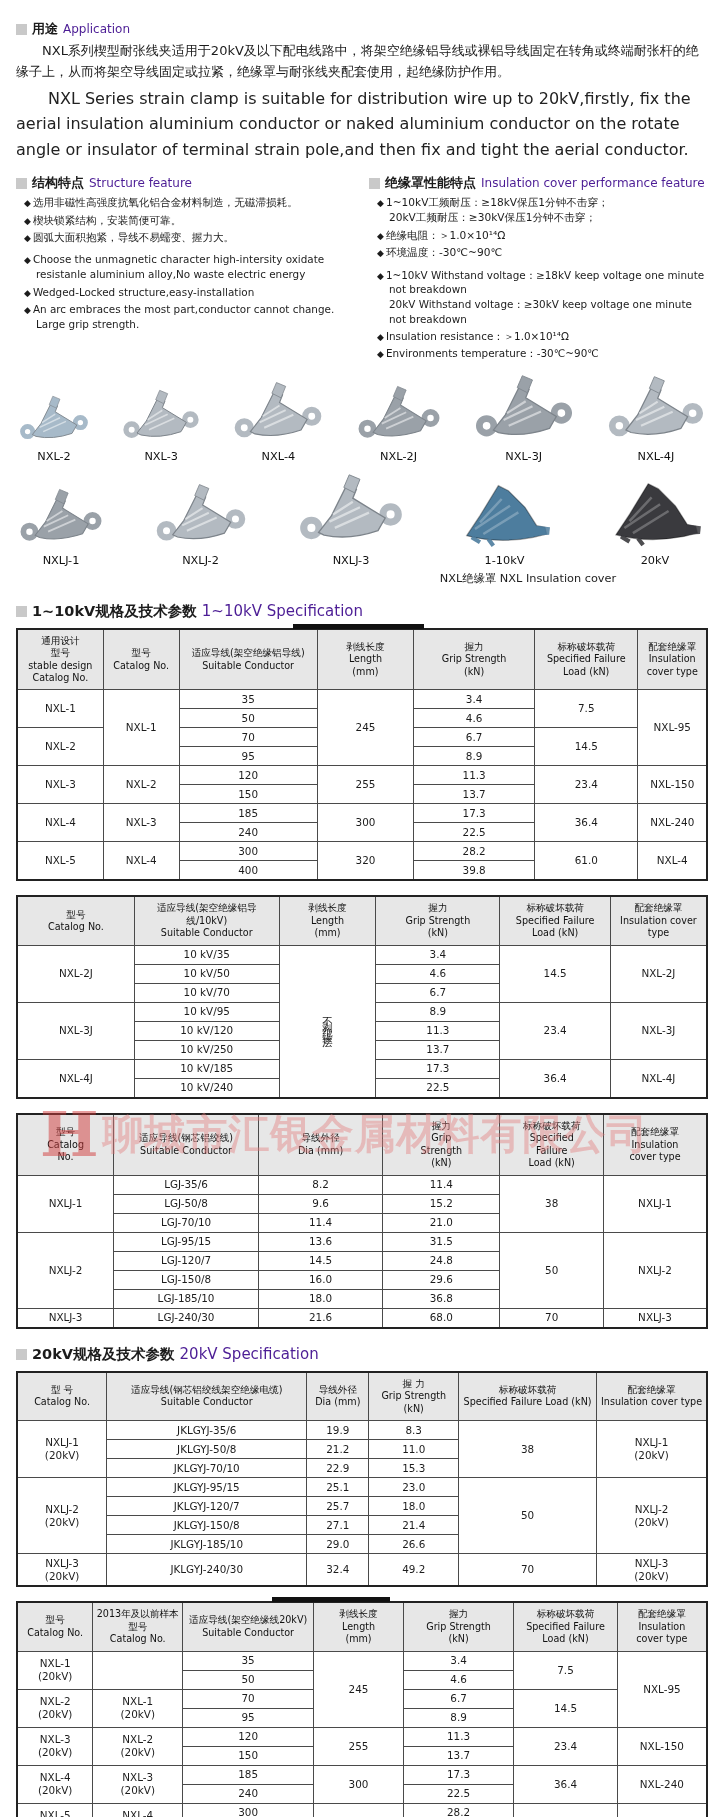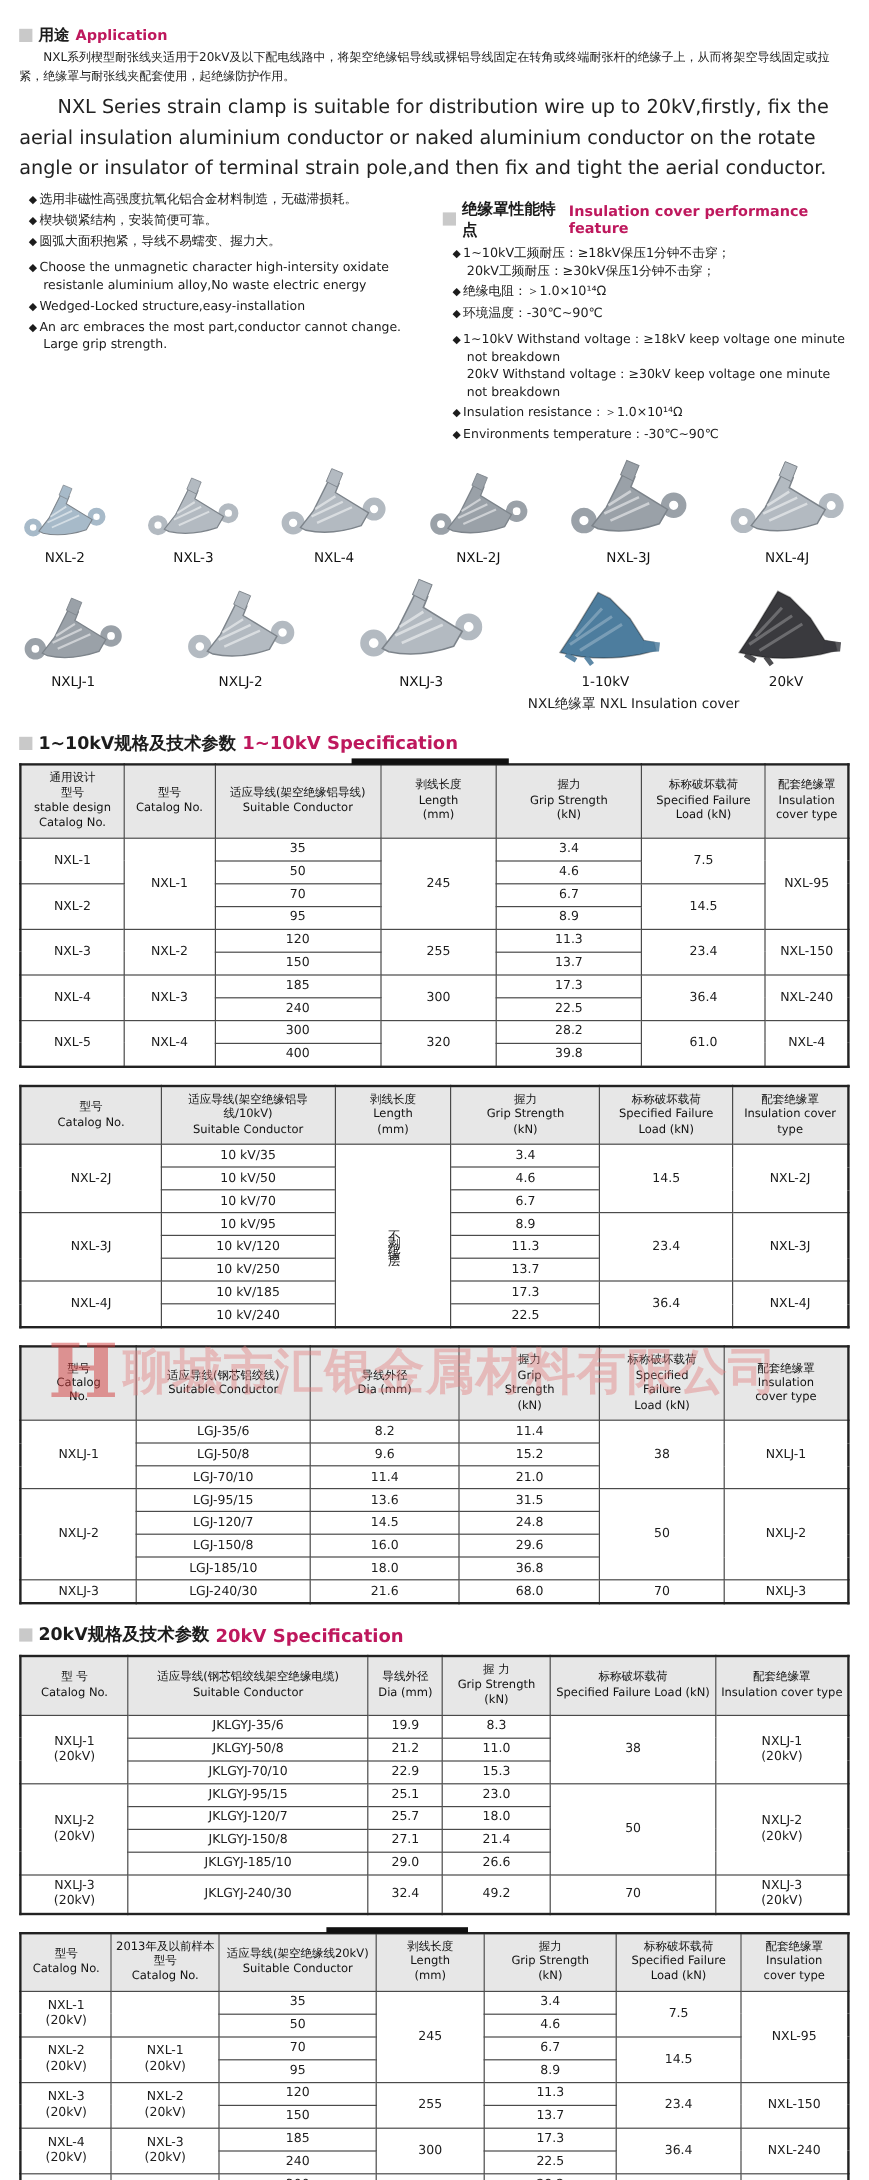--- a/index.html
+++ b/index.html
@@ -1,27 +1,27 @@
 <!DOCTYPE html>
 <html><head>
 <meta charset="utf-8">
 <style>
   html,body{margin:0;padding:0;background:#fff;}
   body{font-family:"DejaVu Sans","Liberation Sans",sans-serif;color:#1c1c1c;}
   .page{width:724px;min-height:1817px;box-sizing:border-box;background:#fff;padding:12px 16px 30px 16px;}
 
   
   .sec-h{display:flex;align-items:center;gap:5px;margin:8px 0 3px 0;font-weight:bold;font-size:13px;}
-  .sec-h .en{font-weight:bold;font-size:12px;color:#be185d;}
+  .sec-h .en{font-weight:normal;font-size:12px;color:#4c1d95;}
   .sec-h.big{font-size:14.5px;margin-top:16px;}
   .sec-h.big .en{font-size:15px;}
   .sq{width:11px;height:11px;background:#c9c9c9;display:inline-block;flex:0 0 auto;}
 
   
-  p.body{margin:3px 0;font-size:10px;line-height:1.6;}
+  p.body{margin:3px 0;font-size:13px;line-height:1.6;}
   p.indent{text-indent:2em;}
   p.en-p{font-size:16px;color:#222;}
 
   
   .two-col{display:flex;gap:14px;margin-top:4px;}
   .two-col section{flex:1;min-width:0;}
   ul.bullets{list-style:none;margin:2px 0 0 0;padding:0 0 0 8px;font-size:10.6px;line-height:1.42;}
   ul.bullets li{margin:2.5px 0;padding-left:12px;text-indent:-12px;white-space:pre-line;}
   ul.bullets.en-l{margin-top:7px;font-size:10.4px;}
   .diamond{font-size:9px;margin-right:2px;}
@@ -83,20 +83,25 @@
       <span class="sq"></span>
       <span class="zh">用途</span>
       <span class="en">Application</span>
     </h2>
     <p class="body indent">NXL系列楔型耐张线夹适用于20kV及以下配电线路中，将架空绝缘铝导线或裸铝导线固定在转角或终端耐张杆的绝缘子上，从而将架空导线固定或拉紧，绝缘罩与耐张线夹配套使用，起绝缘防护作用。</p>
     <p class="body en-p indent">NXL Series strain clamp is suitable for distribution wire up to 20kV,firstly, fix the aerial insulation aluminium conductor or naked aluminium conductor on the rotate angle or insulator of terminal strain pole,and then fix and tight the aerial conductor.</p>
   </section>
 
   <div class="two-col">
     <section>
+      <h2 class="sec-h">
+        <span class="sq"></span>
+        <span class="zh">结构特点</span>
+        <span class="en">Structure feature</span>
+      </h2>
       <ul class="bullets">
         <li><span class="diamond">◆</span><span>选用非磁性高强度抗氧化铝合金材料制造，无磁滞损耗。</span></li>
         <li><span class="diamond">◆</span><span>楔块锁紧结构，安装简便可靠。</span></li>
         <li><span class="diamond">◆</span><span>圆弧大面积抱紧，导线不易蠕变、握力大。</span></li>
       </ul>
       <ul class="bullets en-l">
         <li><span class="diamond">◆</span><span>Choose the unmagnetic character high-intersity oxidate resistanle aluminium alloy,No waste electric energy</span></li>
         <li><span class="diamond">◆</span><span>Wedged-Locked structure,easy-installation</span></li>
         <li><span class="diamond">◆</span><span>An arc embraces the most part,conductor cannot change. Large  grip strength.</span></li>
       </ul>

